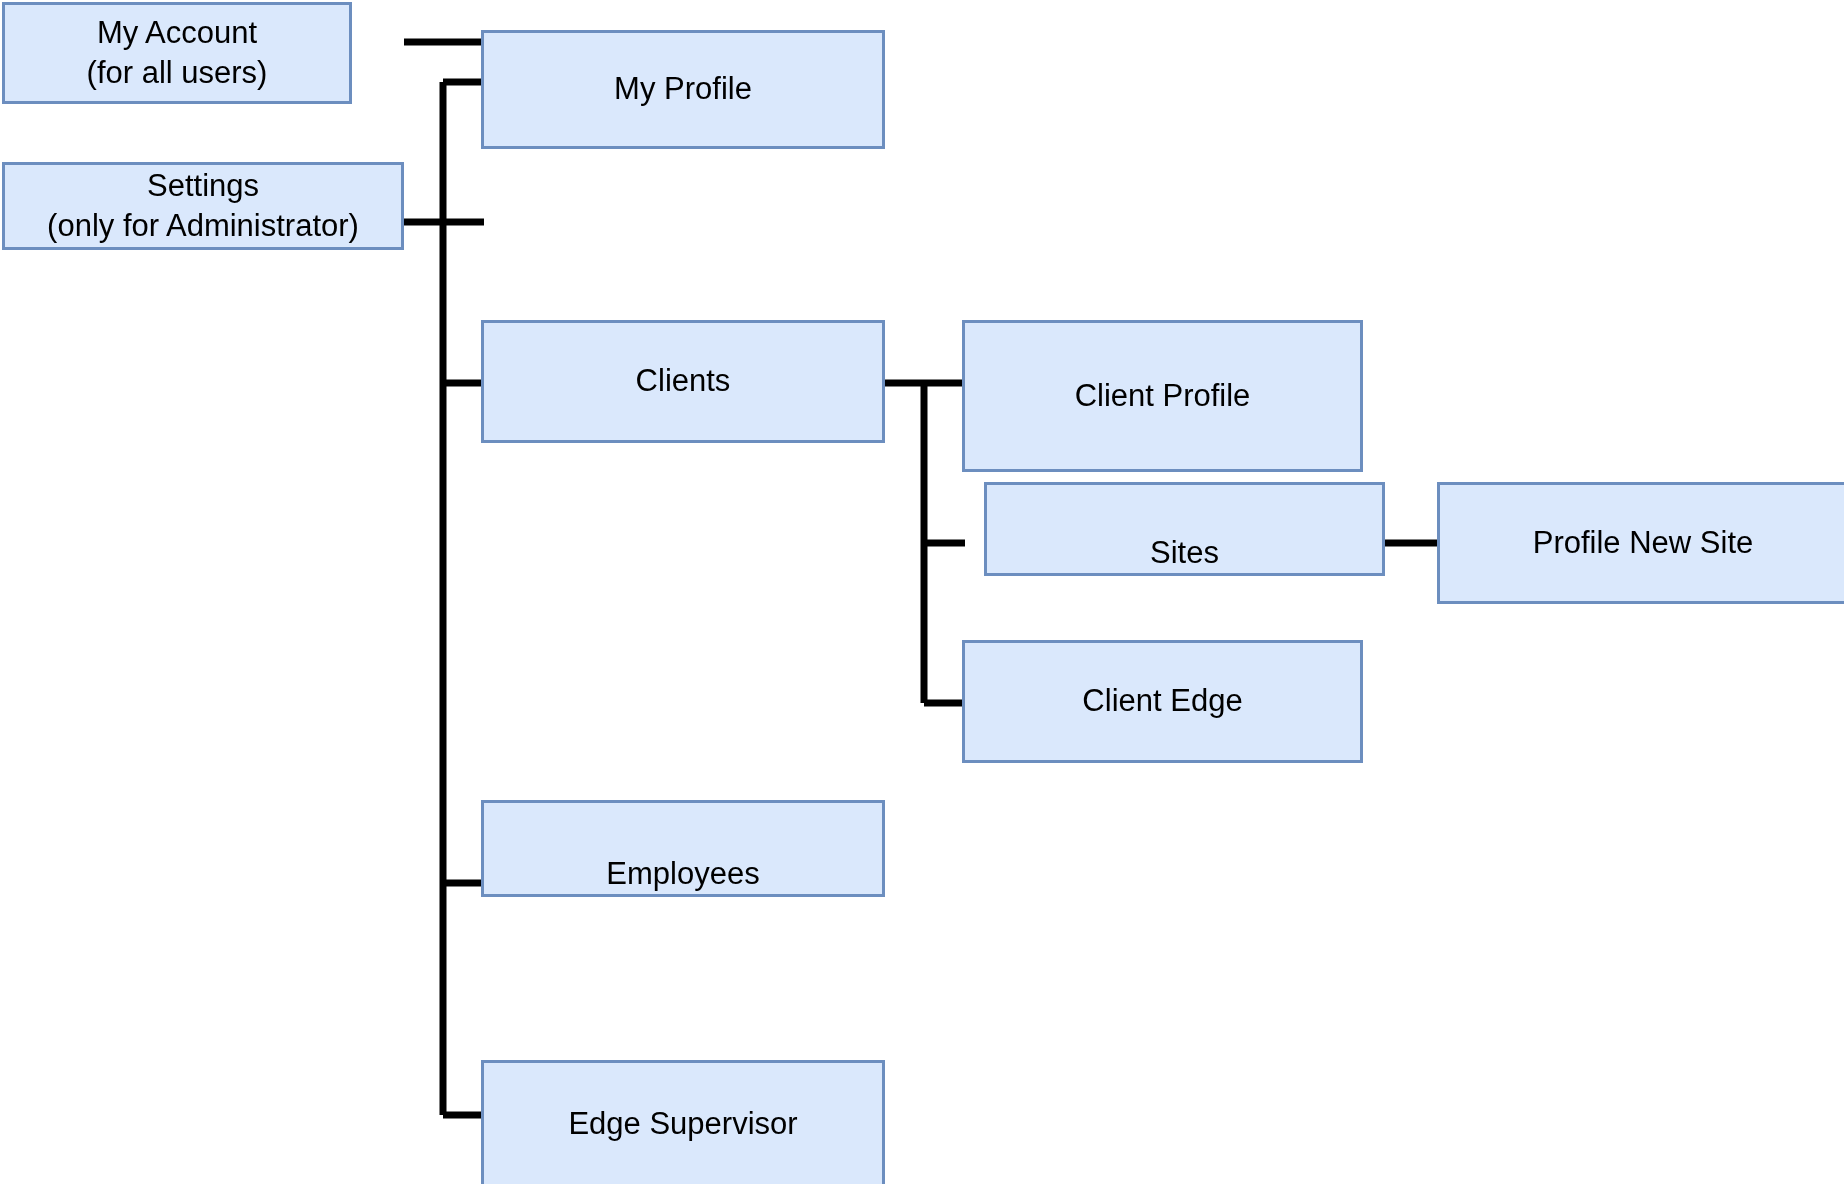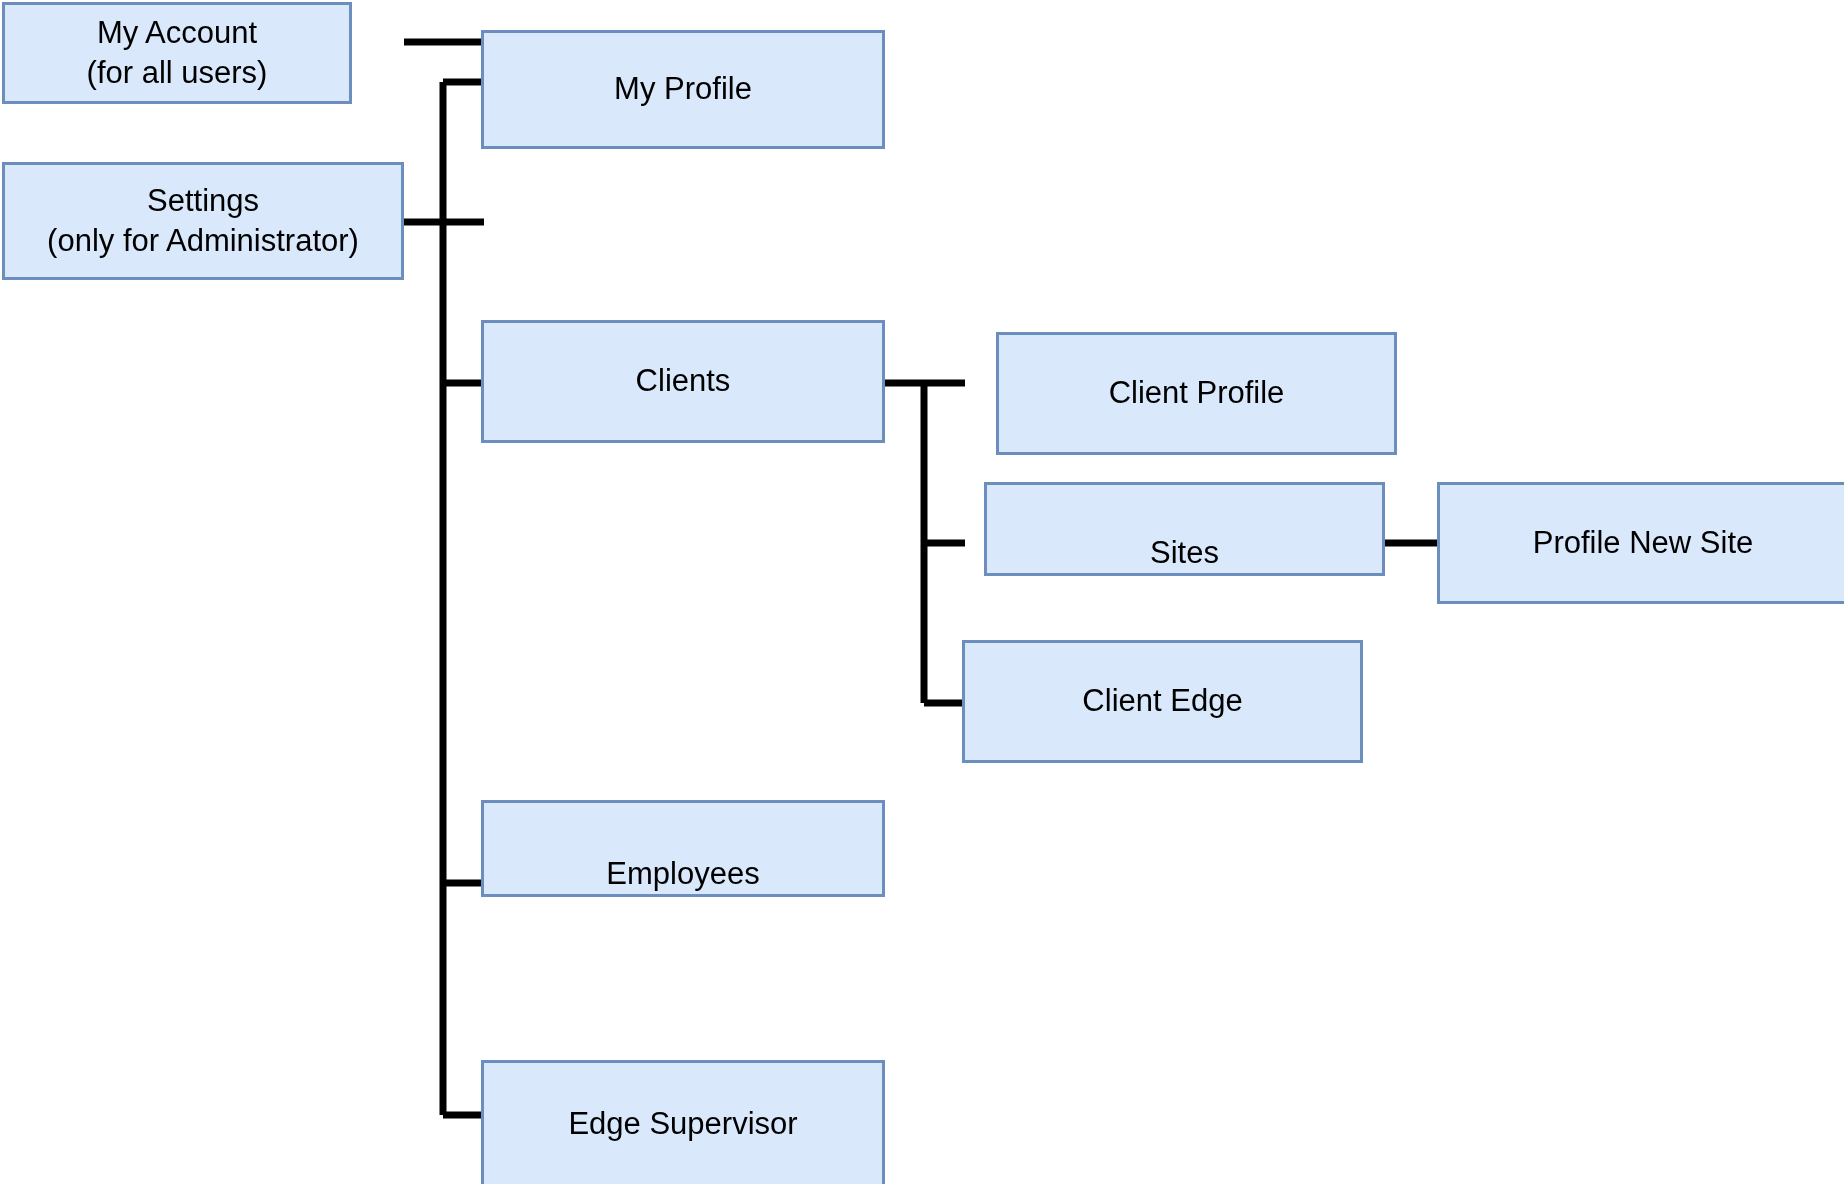--- a/index.html
+++ b/index.html
@@ -81,21 +81,21 @@
     <line x1="924" y1="703" x2="965" y2="703"></line>
 
     <line x1="1363" y1="543" x2="1440" y2="543"></line>
   </svg>
 
   <div class="node" style="left:2px; top:2px; width:350px; height:102px;">
     <span>My Account
 (for all users)</span>
   </div>
 
-  <div class="node" style="left:2px; top:162px; width:402px; height:118px;align-items:center;">
+  <div class="node" style="left:2px; top:162px; width:402px; height:88px;align-items:center;">
     <span>Settings
 (only for Administrator)</span>
   </div>
 
   <div class="node" style="left:481px; top:2px; width:404px; height:119px;margin-top:28px;">
     <span>My Profile</span>
   </div>
 
 
   <div class="node" style="left:481px; top:320px; width:404px; height:123px;">
@@ -103,21 +103,21 @@
   </div>
 
   <div class="node" style="left:481px; top:800px; width:404px; height:97px;align-items:flex-end;">
     <span>Employees</span>
   </div>
 
   <div class="node" style="left:481px; top:1060px; width:404px; height:128px;">
     <span>Edge Supervisor</span>
   </div>
 
-  <div class="node" style="left:962px; top:332px; width:401px; height:123px;margin-left:34px;">
+  <div class="node" style="left:962px; top:320px; width:401px; height:152px;">
     <span>Client Profile</span>
   </div>
 
   <div class="node" style="left:984px; top:482px; width:401px; height:94px;align-items:flex-end;">
     <span>Sites</span>
   </div>
 
   <div class="node" style="left:962px; top:640px; width:401px; height:123px;">
     <span>Client Edge</span>
   </div>

